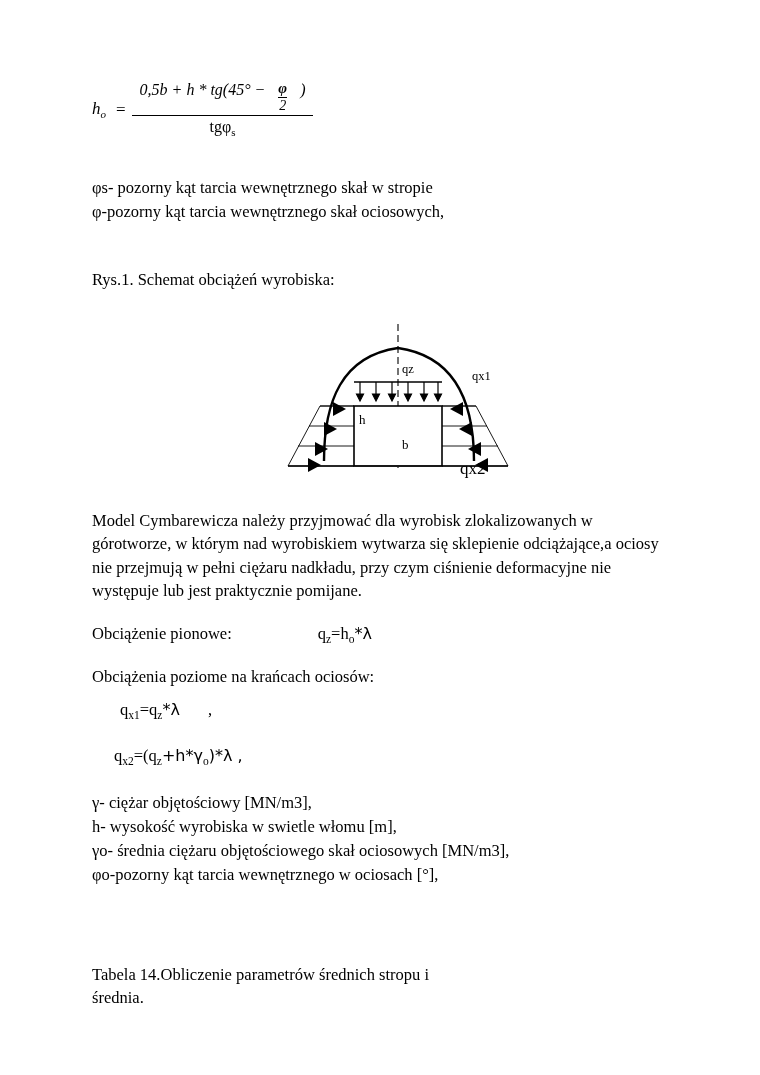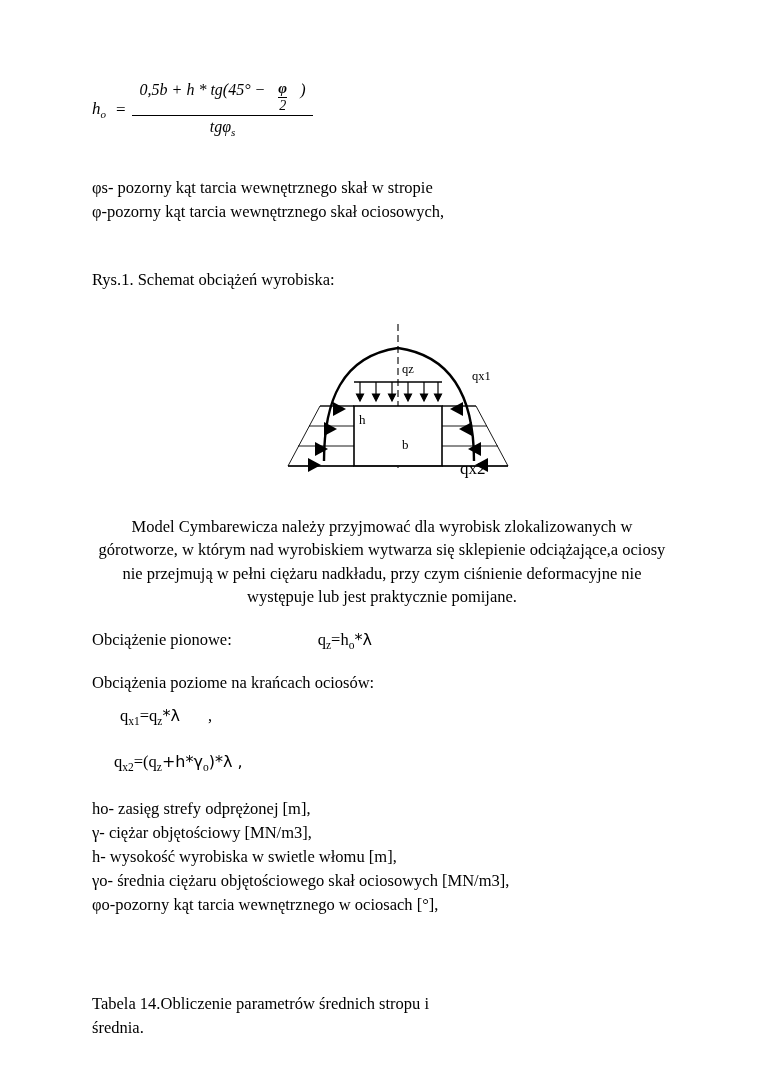--- a/index.html
+++ b/index.html
@@ -66,21 +66,20 @@
     align-items: flex-start;
     gap: 12px;
   }
   .frac .bar {
     width: 100%;
     height: 1px;
     background: #000;
   }
   .frac .den {
     padding: 2px 8px 0 8px;
-    font-style: italic;
     font-size: 16px;
     white-space: nowrap;
     text-align: center;
   }
   .frac .den sub { font-size: 11px; }
   .innerfrac {
     display: inline-flex;
     flex-direction: column;
     align-items: center;
     vertical-align: middle;
@@ -234,21 +233,21 @@
         <line x1="196" y1="160" x2="416" y2="160" stroke="#000" stroke-width="1"></line>
       </svg>
 
       <div style="position:absolute;left:310px;top:56px;font-size:12.5px;font-family:'Liberation Serif',serif;">qz</div>
       <div style="position:absolute;left:380px;top:63px;font-size:12.5px;font-family:'Liberation Serif',serif;">qx1</div>
       <div style="position:absolute;left:368px;top:153px;font-size:17px;font-family:'Liberation Serif',serif;">qx2</div>
       <div style="position:absolute;left:267px;top:106px;font-size:13px;font-family:'Liberation Serif',serif;">h</div>
       <div style="position:absolute;left:310px;top:131px;font-size:13px;font-family:'Liberation Serif',serif;">b</div>
     </div>
 
-    <div class="para" style="margin-top:24px;text-align:center;">Model Cymbarewicza należy przyjmować dla wyrobisk zlokalizowanych w górotworze, w którym nad wyrobiskiem wytwarza się sklepienie odciążające,a ociosy nie przejmują w pełni ciężaru nadkładu, przy czym ciśnienie deformacyjne nie występuje lub jest praktycznie pomijane.</div>
+    <div class="para" style="margin-top:18px;">Model Cymbarewicza należy przyjmować dla wyrobisk zlokalizowanych w górotworze, w którym nad wyrobiskiem wytwarza się sklepienie odciążające,a ociosy nie przejmują w pełni ciężaru nadkładu, przy czym ciśnienie deformacyjne nie występuje lub jest praktycznie pomijane.</div>
 
     <div class="spacer-20"></div>
 
     <div class="eqline">
       <span>Obciążenie pionowe:</span><span class="tabgap"></span><span><span>q</span><sub>z</sub><span>=h</span><sub>o</sub><span class="sym">*λ</span></span>
     </div>
 
     <div class="spacer-16"></div>
 
     <div class="eqline">Obciążenia poziome na krańcach ociosów:</div>
@@ -256,21 +255,20 @@
     <div class="eqline indent-1">
       <span>q</span><sub>x1</sub><span>=q</span><sub>z</sub><span class="sym">*λ</span><span class="tabgap" style="width:28px;"></span><span>,</span>
     </div>
     <div class="spacer-20"></div>
     <div class="eqline indent-2">
       <span>q</span><sub>x2</sub><span>=(q</span><sub>z</sub><span class="sym">+h*γ</span><sub>o</sub><span class="sym">)*λ ,</span>
     </div>
 
     <div class="spacer-20"></div>
 
-    <div class="line">ho- zasięg strefy odprężonej [m],</div>
     <div class="line">γ- ciężar objętościowy [MN/m3],</div>
     <div class="line">h- wysokość wyrobiska w swietle włomu [m],</div>
     <div class="line">γo- średnia ciężaru objętościowego skał ociosowych [MN/m3],</div>
     <div class="line">φo-pozorny kąt tarcia wewnętrznego w ociosach [°],</div>
 
     <div class="spacer-60"></div>
     <div class="spacer-16"></div>
 
     <div class="line">Tabela 14.Obliczenie parametrów średnich stropu i</div>
     <div class="line">średnia.</div>

